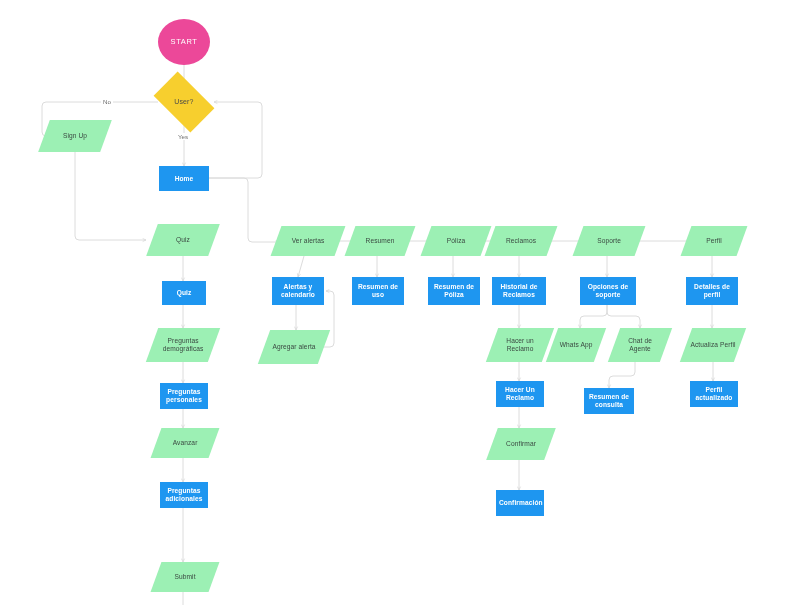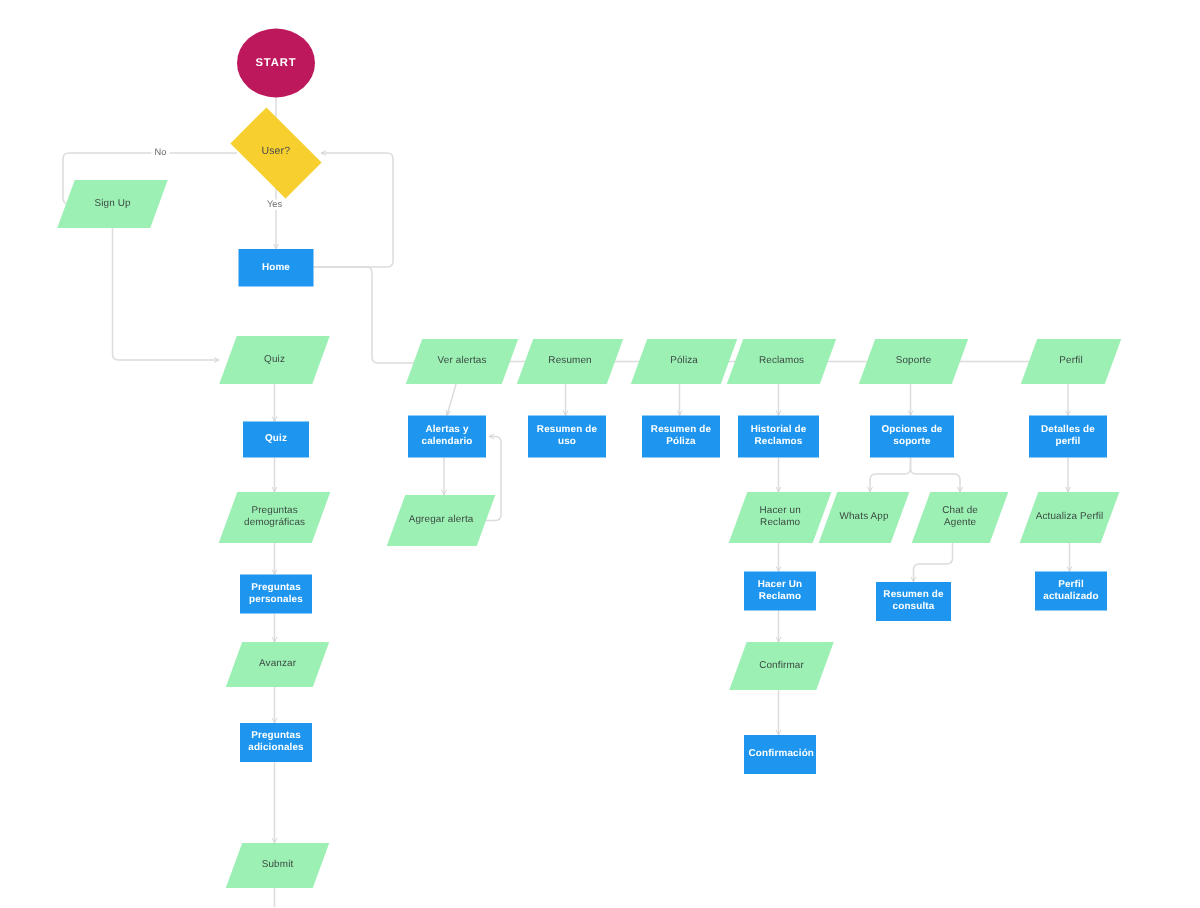--- a/index.html
+++ b/index.html
@@ -37,25 +37,25 @@
     letter-spacing: 0.1px;
   }
   .node .lbl {
     display: block;
     width: 100%;
     padding: 0 3px;
     box-sizing: border-box;
   }
   
   .n-start {
-    background: #be185d;
+    background: #ec4899;
     border-radius: 50%;
     color: #ffffff;
     font-size: 7.5px;
-    font-weight: bold;
+    font-weight: normal;
     letter-spacing: 0.6px;
   }
   
   .n-decision {
     background: #f7cf2e;
     color: #4a4a4a;
     font-size: 7px;
     transform: rotate(45deg);
   }
   .n-decision .lbl {

